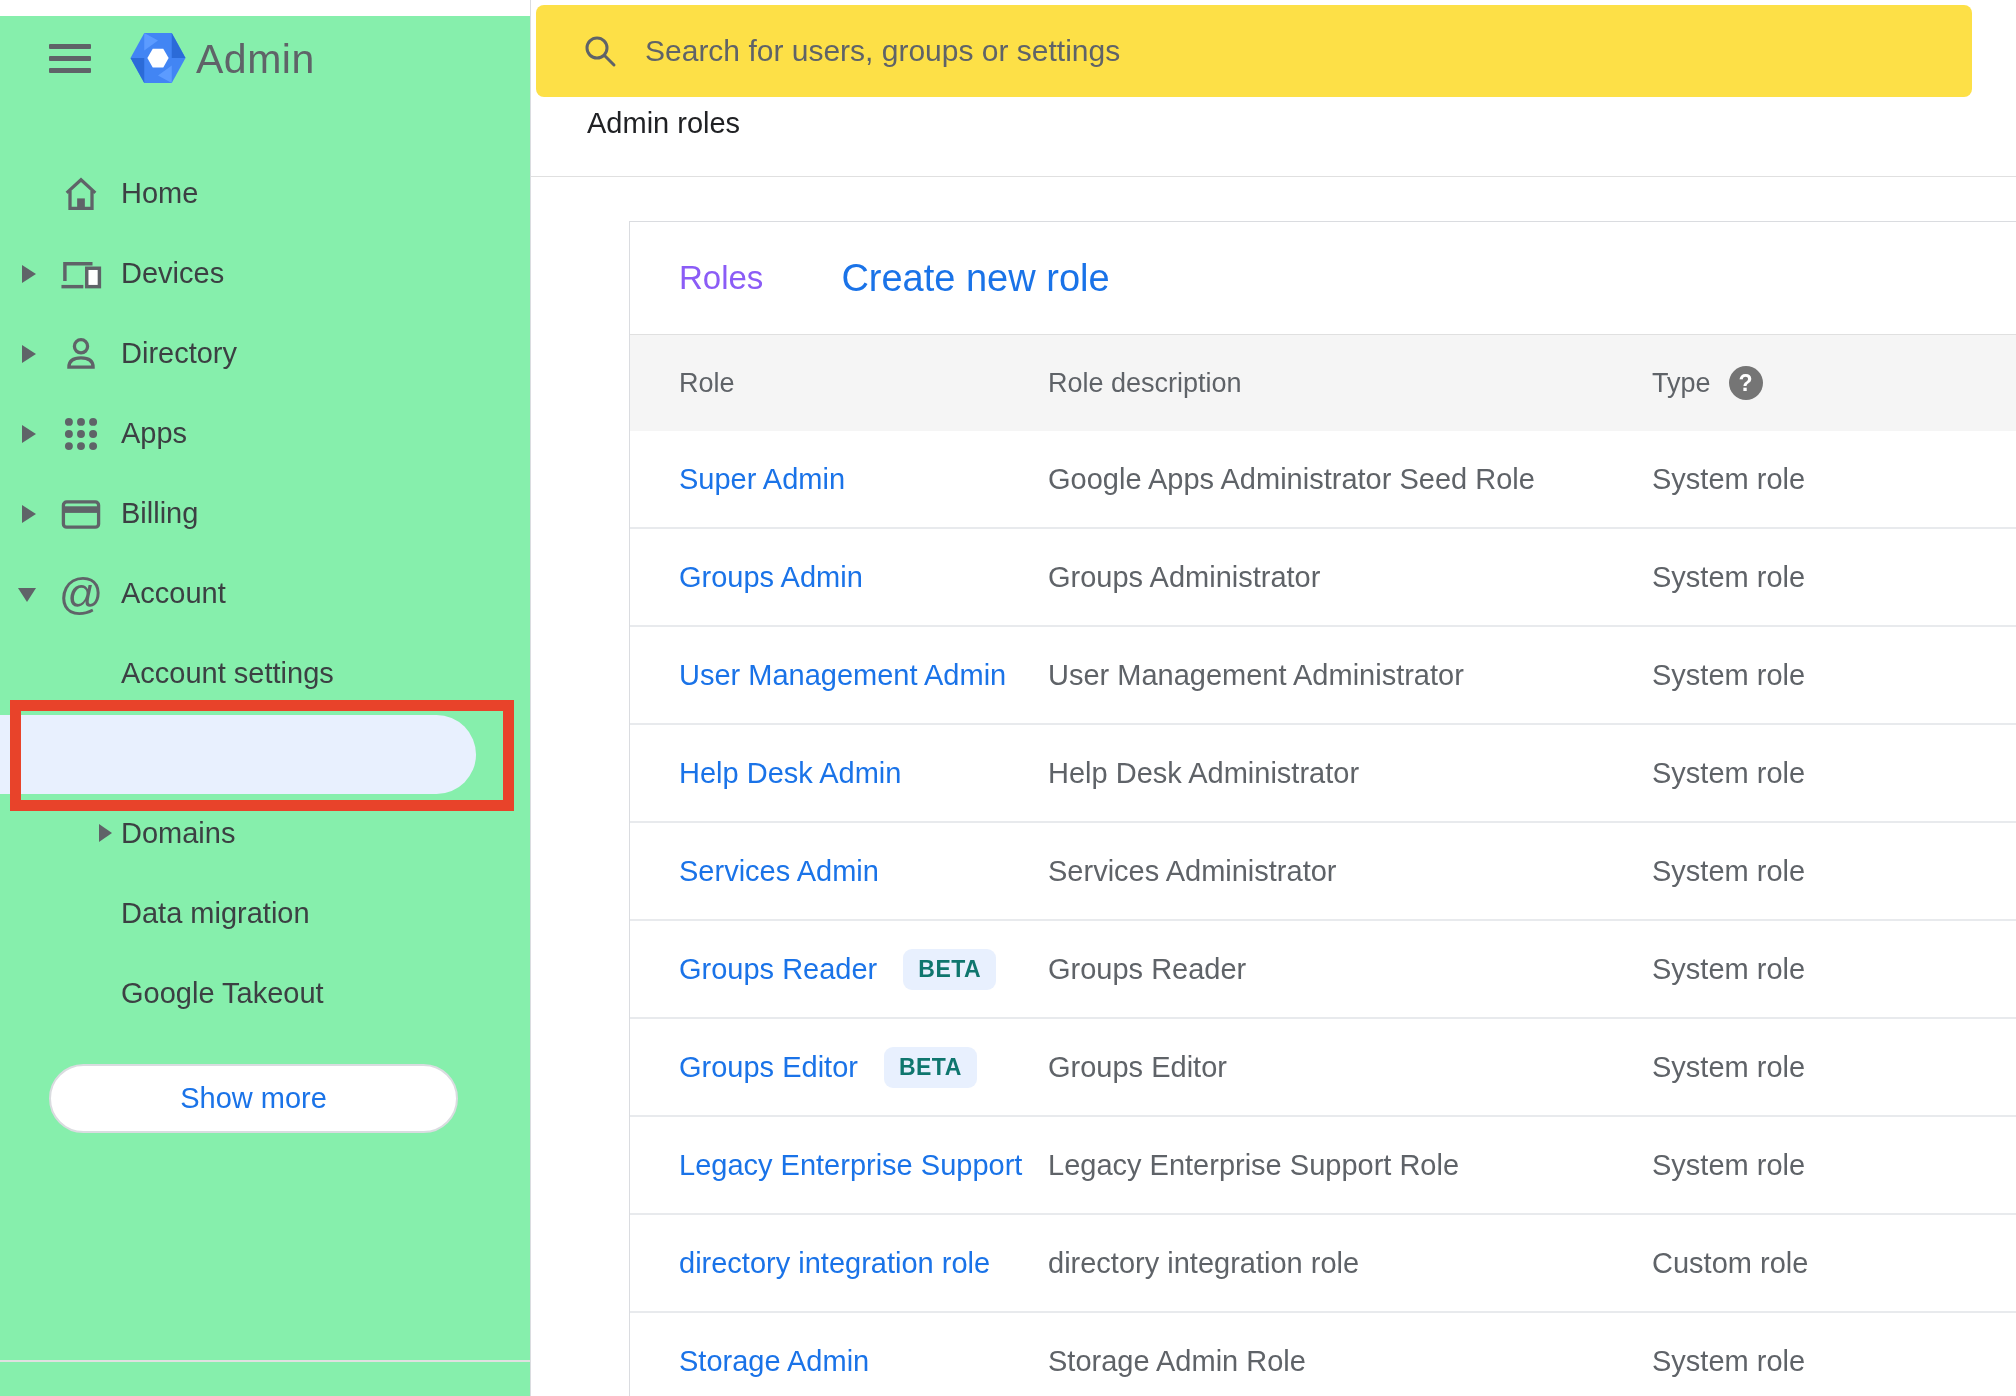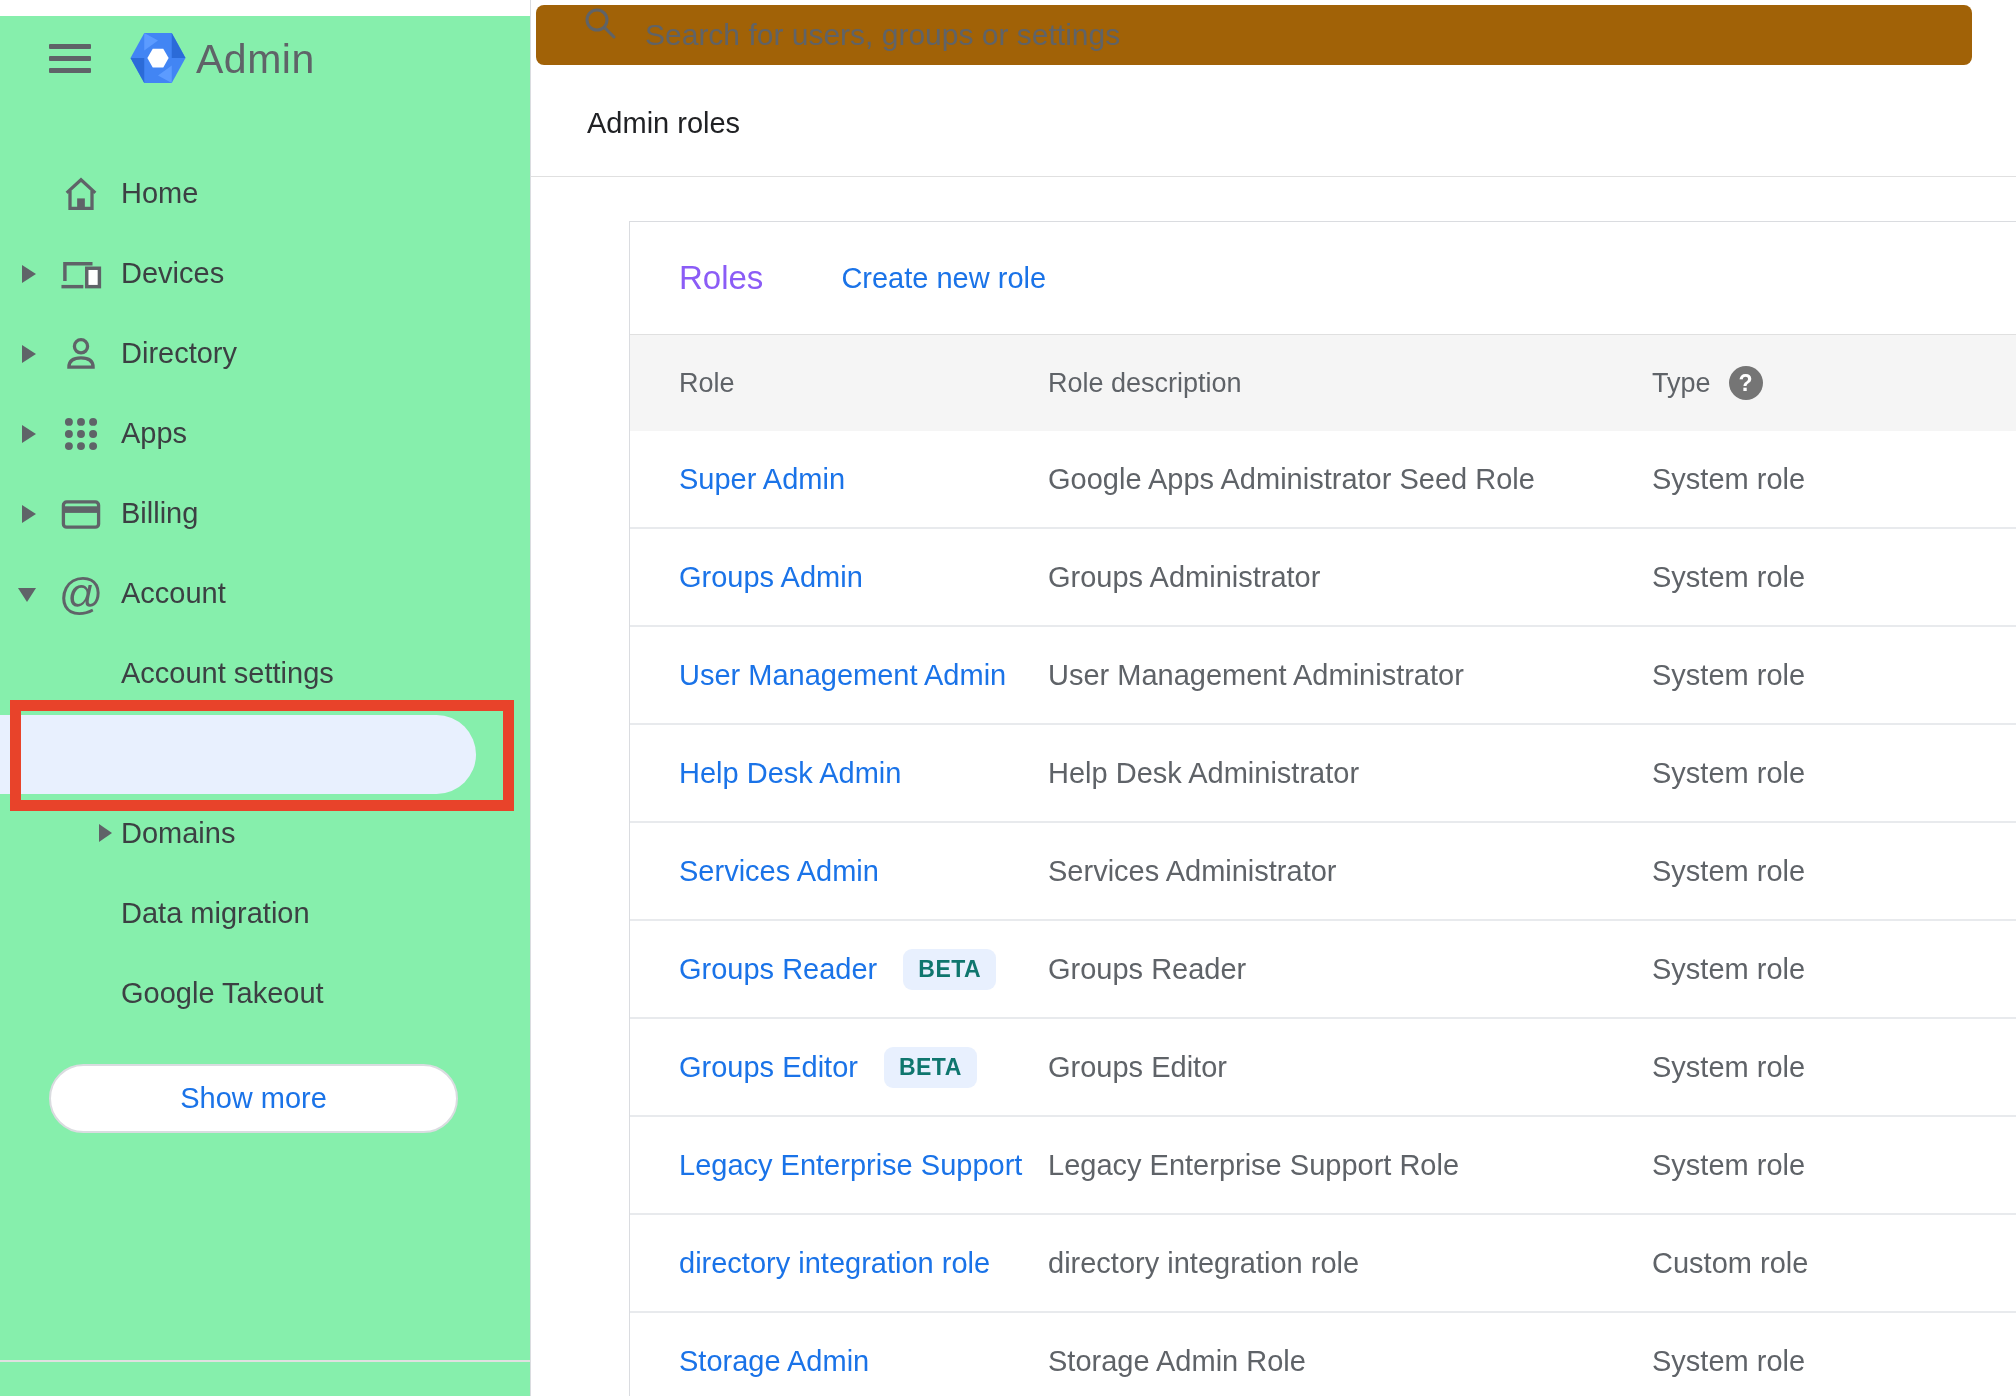--- a/index.html
+++ b/index.html
@@ -37,35 +37,35 @@
 
   .show-more { position:absolute; left:49px; top:1048px; width:409px; height:69px;
     border:2px solid #dadce0; border-radius:36px; background:#fff; color:#1a73e8;
     font-size:29px; font-weight:400; display:flex; align-items:center; justify-content:center; cursor:pointer;
     font-family:"Liberation Sans","DejaVu Sans",sans-serif; }
   .sidebar-divider { position:absolute; left:0; top:1344px; width:530px; height:2px; background:#e0e0e0; }
   .cutoff-icon { position:absolute; left:55px; top:1392px; width:38px; height:4px; background:#5f6368; border-radius:2px 2px 0 0; }
 
   
   .main { position:absolute; left:530px; top:0; width:1486px; height:1396px; border-left:1px solid #dadce0; background:#fff; }
-  .searchbar { position:absolute; left:5px; top:5px; width:1436px; height:60px; background:#a16207; border-radius:8px;
-    display:flex; }
+  .searchbar { position:absolute; left:5px; top:5px; width:1436px; height:92px; background:#fde047; border-radius:8px;
+    display:flex; align-items:center; }
   .search-icon { margin-left:46px; width:36px; height:36px; flex:0 0 auto; }
   .search-input { border:none; outline:none; background:transparent; margin-left:27px; width:1200px;
     font-size:30px; color:#202124; font-family:"Liberation Sans","DejaVu Sans",sans-serif; }
   .search-input::placeholder { color:#5f6368; opacity:1; }
 
   .breadcrumb-bar { position:absolute; left:0; top:84px; width:1486px; height:93px; border-bottom:1px solid #e0e0e0; }
   .breadcrumb { position:absolute; left:56px; top:23px; font-size:29px; color:#202124; }
 
   .card { position:absolute; left:98px; top:221px; width:1388px; height:1175px;
     border:1px solid #dadce0; border-bottom:none; background:#fff; }
   .card-header { height:112px; display:flex; align-items:center; padding-left:49px; }
   .card-title { font-size:33px; font-weight:500; color:#8b5cf6; }
-  .create-link { margin-left:78px; font-size:29px; color:#1a73e8; cursor:pointer; text-decoration:none; }
+  .create-link { margin-left:78px; font-size:38px; color:#1a73e8; cursor:pointer; text-decoration:none; }
 
   .thead, .trow { display:grid; grid-template-columns:369px 604px 1fr; padding-left:49px; align-items:center; }
   .thead { height:97px; background:#f5f5f5; border-top:1px solid #e0e0e0; }
   .th { font-size:27px; color:#5f6368; display:flex; align-items:center; }
   .help-circle { margin-left:18px; width:34px; height:34px; border-radius:50%; background:#757575; color:#fff;
     font-size:23px; font-weight:700; display:flex; align-items:center; justify-content:center; cursor:pointer; }
   .trow { height:98px; border-bottom:2px solid #e8eaed; background:#fff; }
   .role-cell { display:flex; align-items:center; }
   .role-link { font-size:29px; color:#1a73e8; cursor:pointer; text-decoration:none; }
   .beta-badge { margin-left:26px; background:#e8f0fe; color:#0f766e; font-size:23px; font-weight:700;

